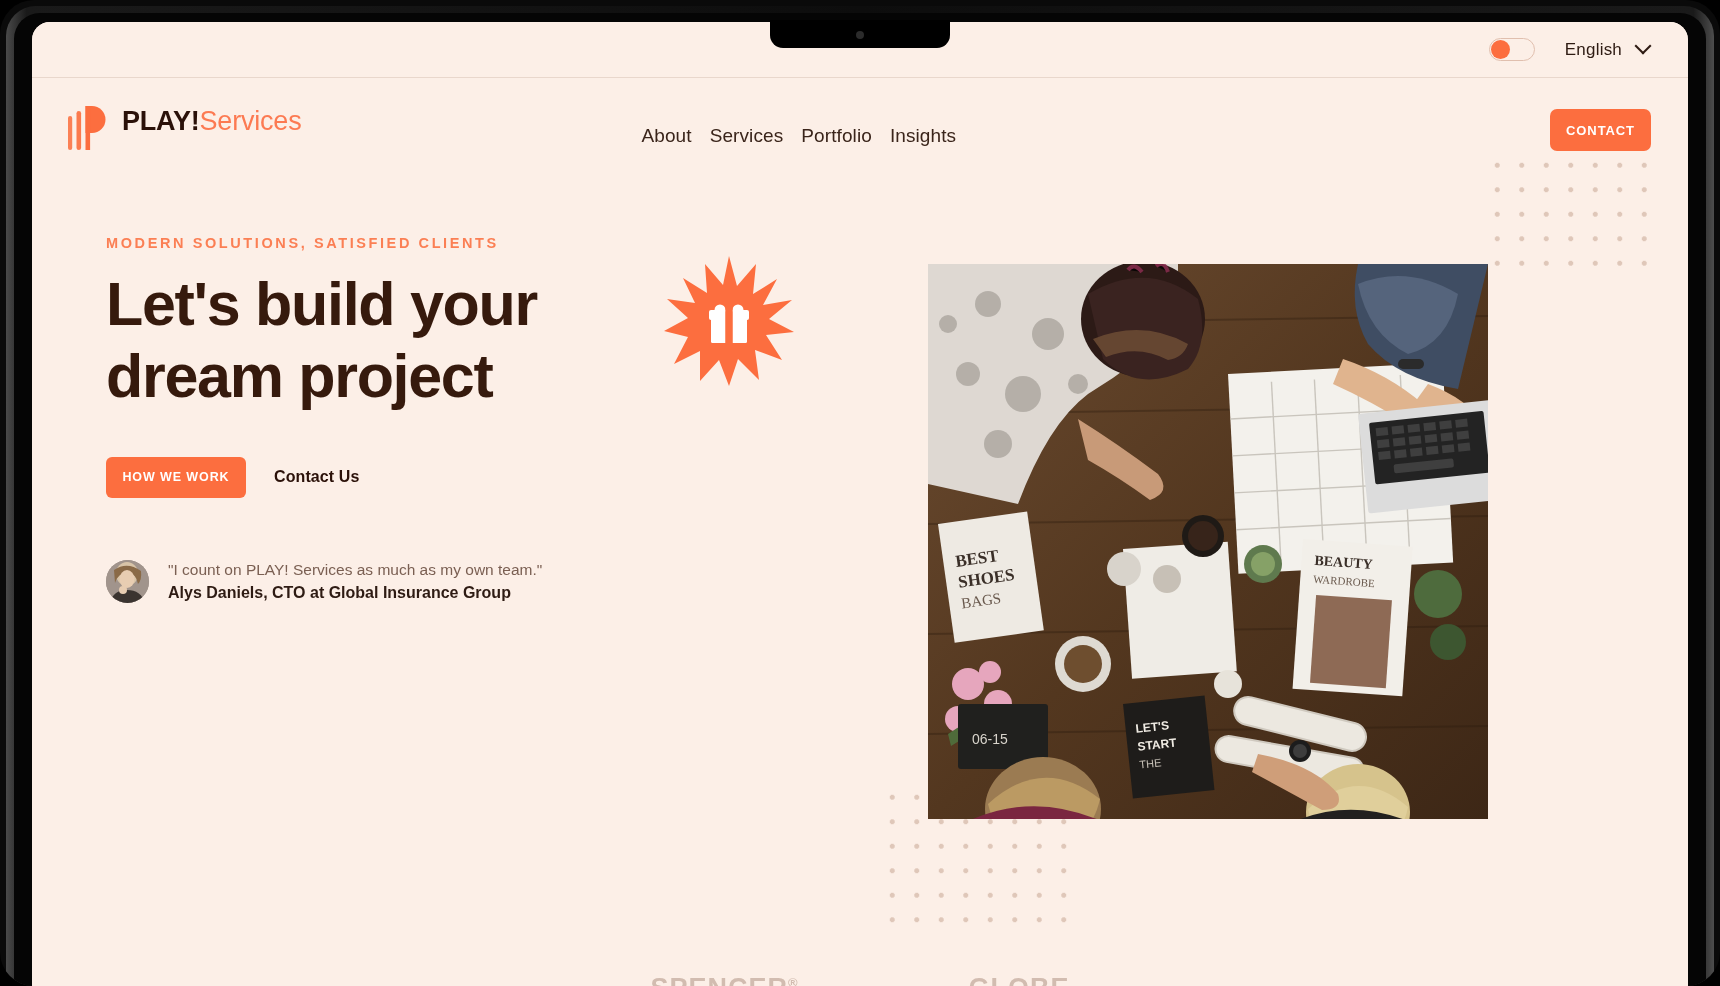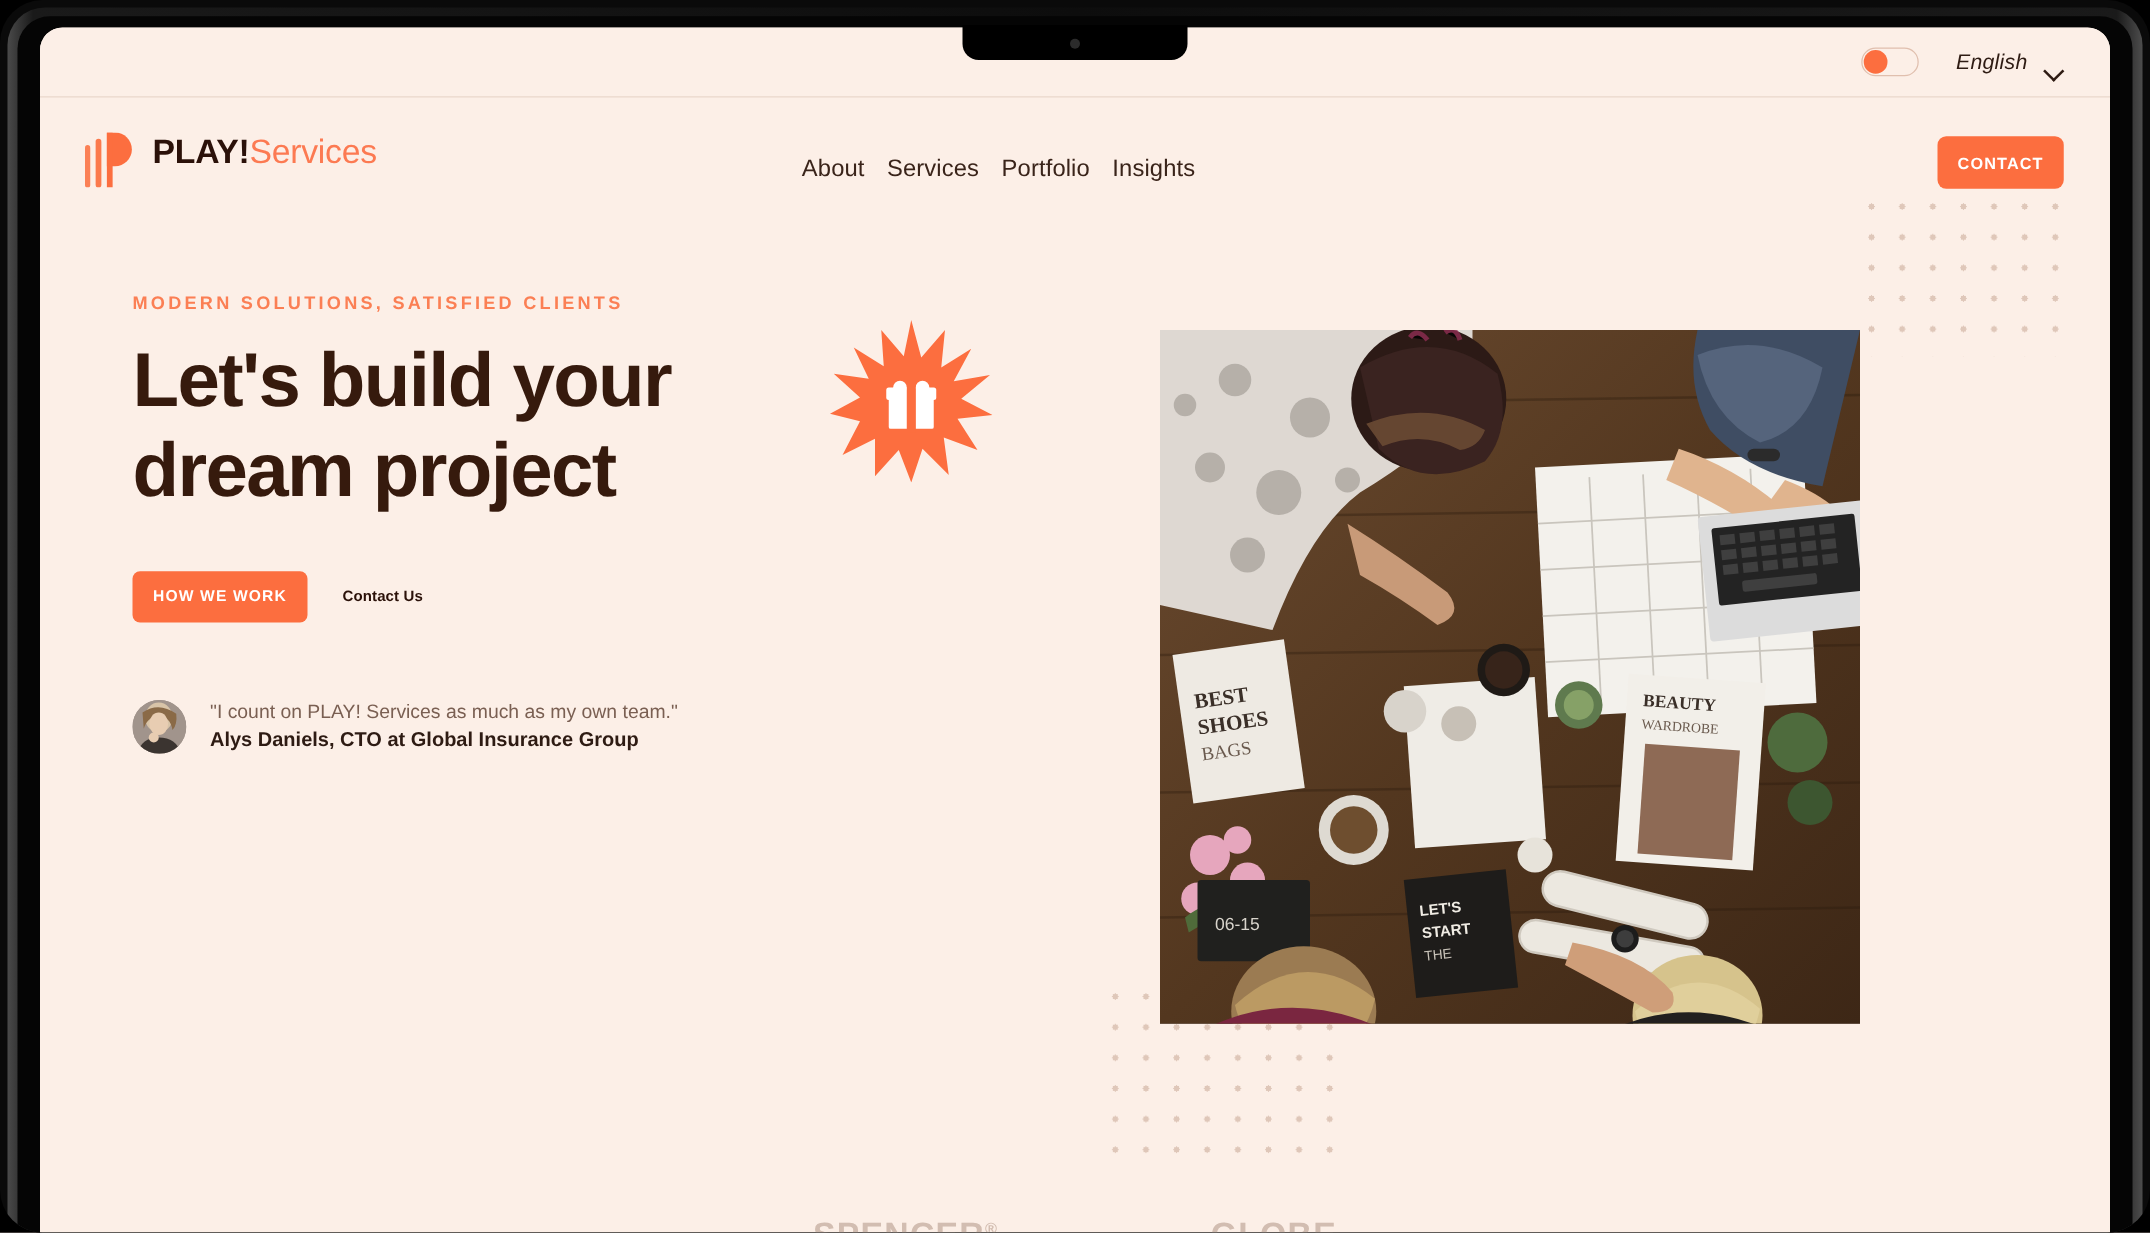--- a/index.html
+++ b/index.html
@@ -93,24 +93,23 @@
   }
   .toggle-knob {
     position: absolute;
     left: 1px; top: 1px;
     width: 19px; height: 19px;
     border-radius: 50%;
     background: #FC6E3F;
   }
   .lang {
     display: flex;
-    align-items: flex-end;
+    align-items: flex-start;
     gap: 14px;
     cursor: pointer;
-    font-style: italic;
   }
   .lang-label {
     font-size: 17px;
     color: #2E1B13;
     letter-spacing: 0.2px;
   }
   .chev {
     width: 15px; height: 9px;
     position: relative;
   }
@@ -246,21 +245,21 @@
     color: #FFFFFF;
     font-size: 12.5px;
     font-weight: bold;
     letter-spacing: 0.9px;
     font-family: "Liberation Sans", sans-serif;
     cursor: pointer;
   }
   .btn-text {
     background: none;
     border: none;
-    font-size: 12px;
+    font-size: 16px;
     font-weight: bold;
     color: #2B1109;
     letter-spacing: 0.1px;
     font-family: "Liberation Sans", sans-serif;
     cursor: pointer;
     padding: 0 8px;
   }
 
   
   .testimonial {

